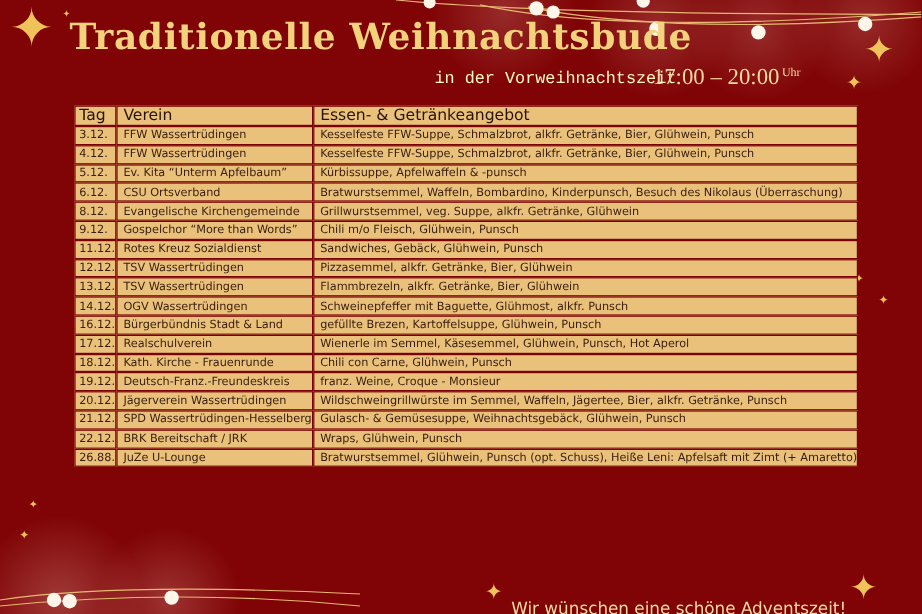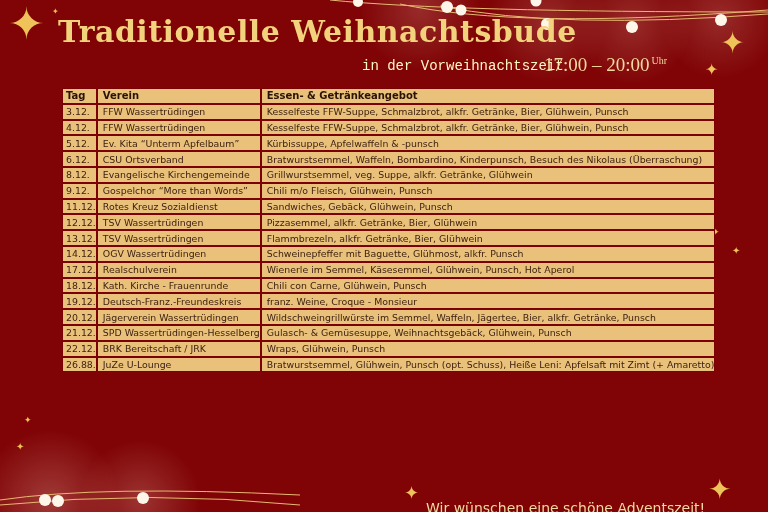--- a/index.html
+++ b/index.html
@@ -48,21 +48,21 @@
       color: #3a1d0e;
       font-family: "DejaVu Sans", sans-serif;
       font-size: 9.4px;
       height: 15.8px; padding: 0 0 0 5px;
       border: 1px solid #7a0204;
       box-sizing: border-box;
       text-align: left;
       white-space: nowrap; overflow: hidden;
       font-weight: normal;
     }
-    table.schedule th { font-weight: bold; font-size: 10px; color: #2a1206; }
+    table.schedule th { font-weight: normal; font-size: 13px; color: #2a1206; }
     .c-tag { width: 36px; padding-left: 3px !important; }
     .c-verein { width: 160px; }
     .c-essen { width: 443px; }
     .footer {
       position: absolute; left: 426px; top: 500px;
       color: #f3d9a0; font-size: 14px; white-space: nowrap;
       font-family: "DejaVu Sans", sans-serif;
     }
     .spark { position: absolute; color: #f0c25a; pointer-events: none; line-height: 1; }
   </style>
@@ -163,20 +163,25 @@
         <td class="c-tag">13.12.</td>
         <td class="c-verein">TSV Wassertrüdingen</td>
         <td class="c-essen">Flammbrezeln, alkfr. Getränke, Bier, Glühwein</td>
       </tr>
       <tr>
         <td class="c-tag">14.12.</td>
         <td class="c-verein">OGV Wassertrüdingen</td>
         <td class="c-essen">Schweinepfeffer mit Baguette, Glühmost, alkfr. Punsch</td>
       </tr>
       <tr>
+        <td class="c-tag">16.12.</td>
+        <td class="c-verein">Bürgerbündnis Stadt &amp; Land</td>
+        <td class="c-essen">gefüllte Brezen, Kartoffelsuppe, Glühwein, Punsch</td>
+      </tr>
+      <tr>
         <td class="c-tag">17.12.</td>
         <td class="c-verein">Realschulverein</td>
         <td class="c-essen">Wienerle im Semmel, Käsesemmel, Glühwein, Punsch, Hot Aperol</td>
       </tr>
       <tr>
         <td class="c-tag">18.12.</td>
         <td class="c-verein">Kath. Kirche - Frauenrunde</td>
         <td class="c-essen">Chili con Carne, Glühwein, Punsch</td>
       </tr>
       <tr>

